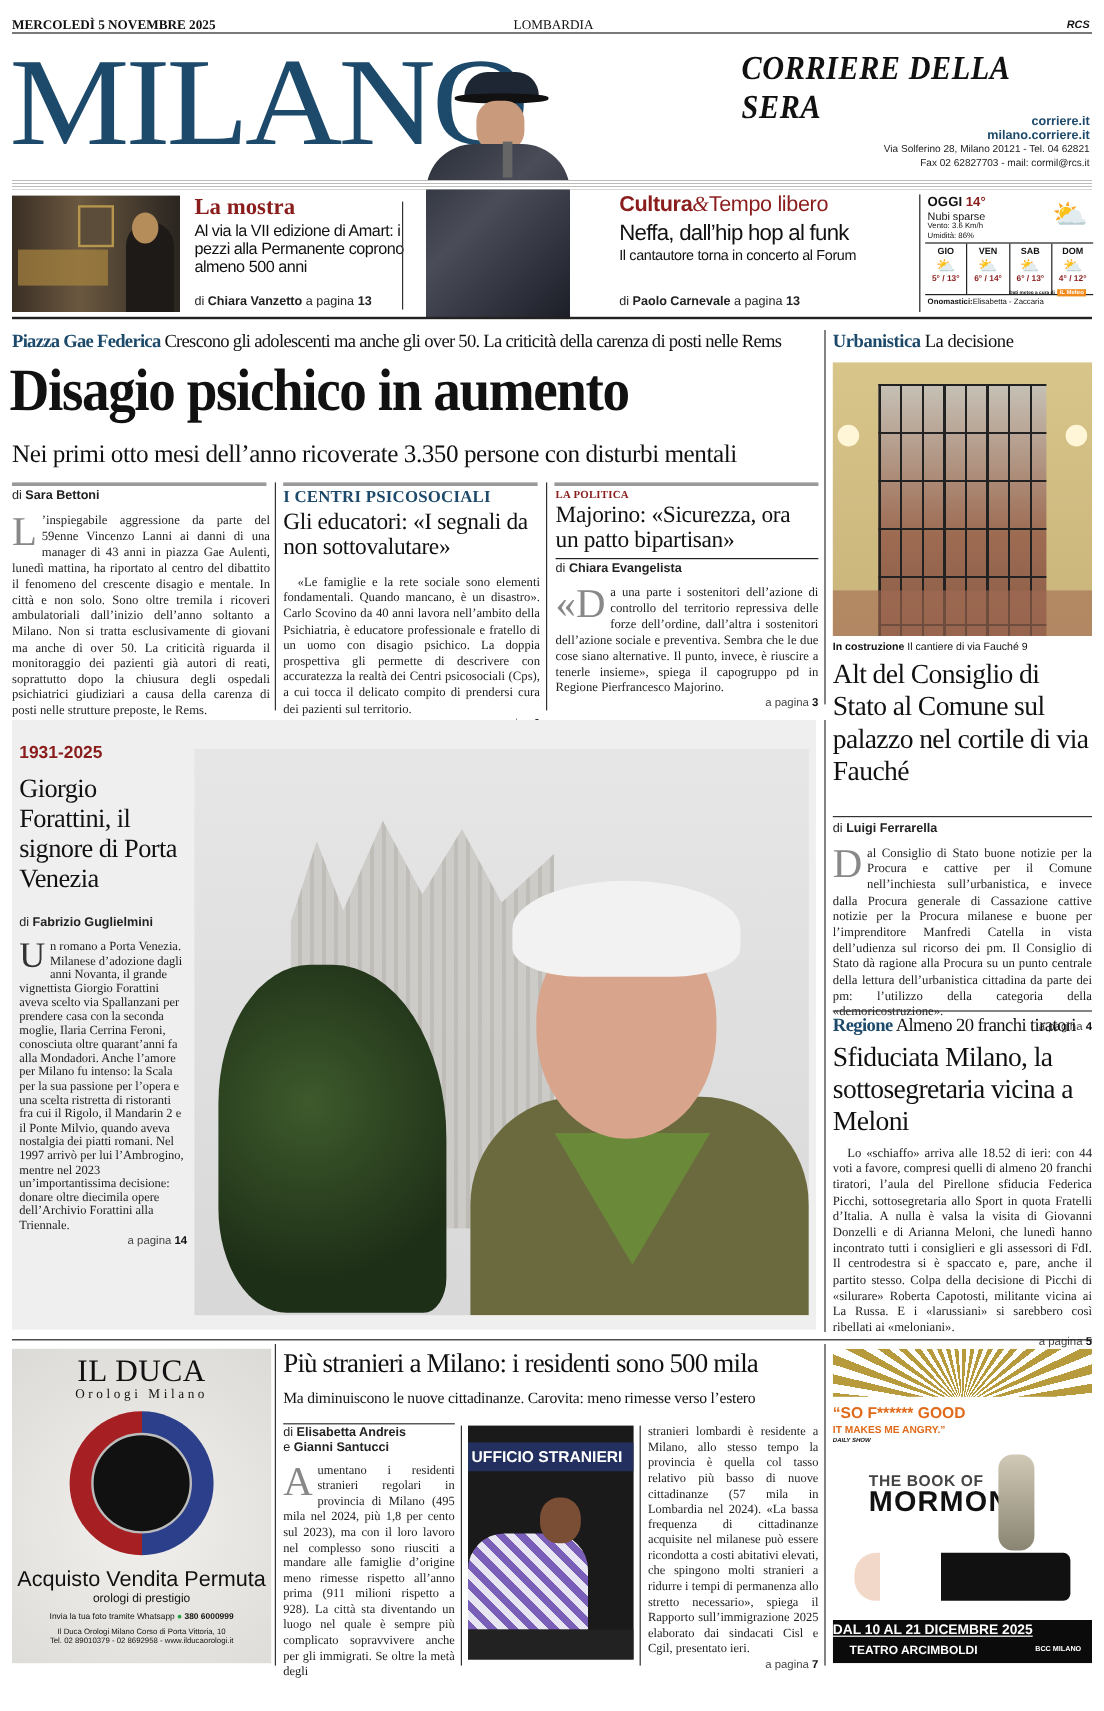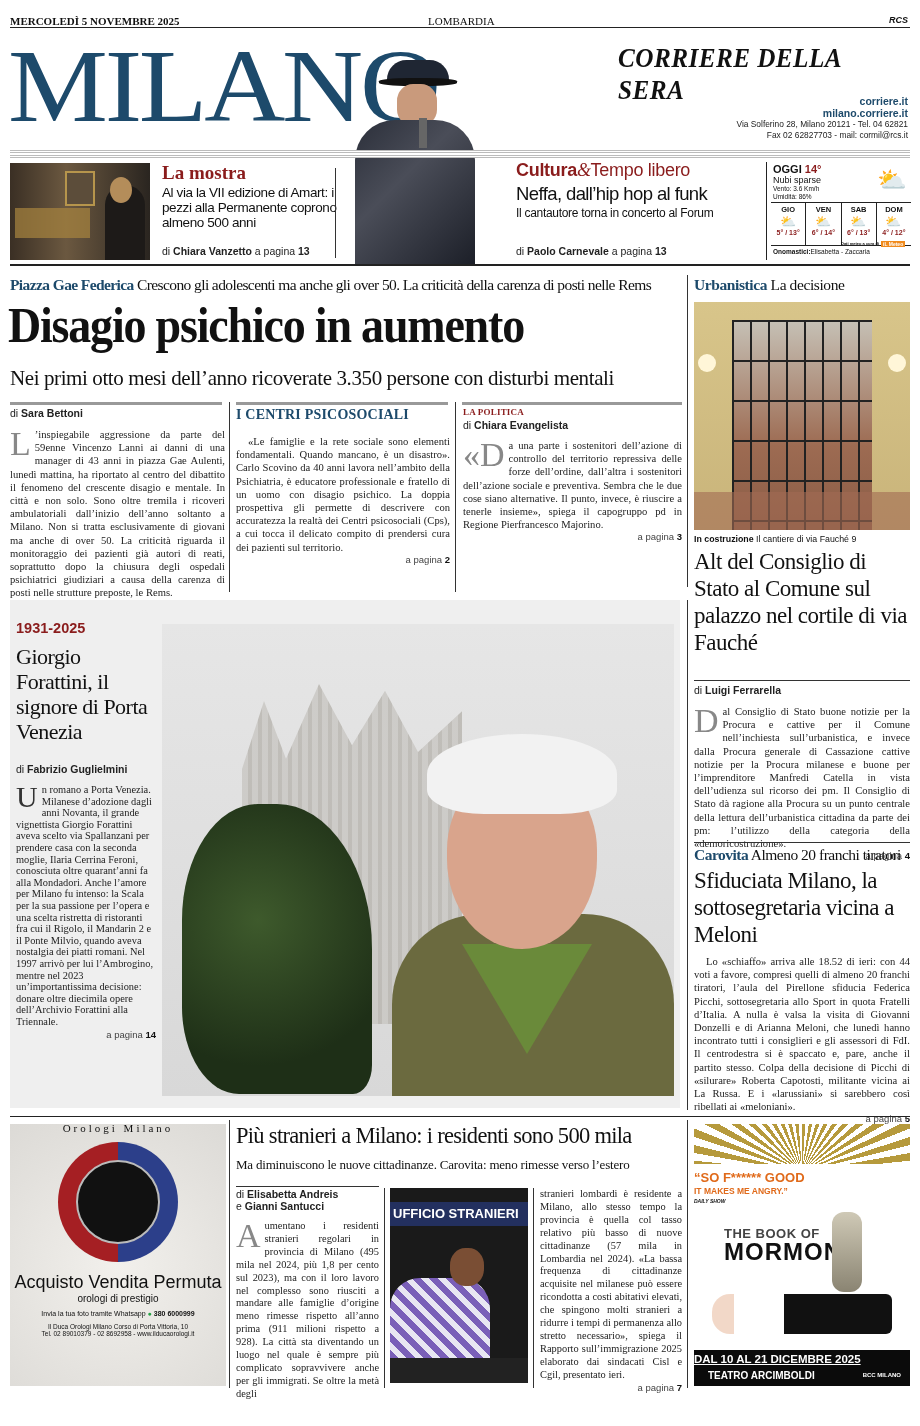--- a/index.html
+++ b/index.html
@@ -120,26 +120,28 @@
 <div class="vline" style="left:687px;top:275px;height:312px"></div>
 
 <div class="abs" style="left:10px;top:407px;width:215px">
   <div class="byline"><span>di</span> <b>Sara Bettoni</b></div>
   <div class="body-text" style="margin-top:9px"><span class="dropcap">L</span><span>’inspiegabile aggressione da parte del 59enne Vincenzo Lanni ai danni di una manager di 43 anni in piazza Gae Aulenti, lunedì mattina, ha riportato al centro del dibattito il fenomeno del crescente disagio e mentale. In città e non solo. Sono oltre tremila i ricoveri ambulatoriali dall’inizio dell’anno soltanto a Milano. Non si tratta esclusivamente di giovani ma anche di over 50. La criticità riguarda il monitoraggio dei pazienti già autori di reati, soprattutto dopo la chiusura degli ospedali psichiatrici giudiziari a causa della carenza di posti nelle strutture preposte, le Rems.</span></div>
   <div class="pageref"><span>alle pagine</span> <b>2</b> <span>e</span> <b>3</b></div>
 </div>
 
 <div class="abs" style="left:236px;top:407px;width:214px">
   <div class="kicker" style="font-size:14px">I CENTRI PSICOSOCIALI</div>
+  <div style="font-size:19.5px;line-height:21px;margin-top:2px;letter-spacing:-0.3px">Gli educatori: «I segnali da non sottovalutare»</div>
   <div class="body-text" style="margin-top:12px;text-indent:12px">«Le famiglie e la rete sociale sono elementi fondamentali. Quando mancano, è un disastro». Carlo Scovino da 40 anni lavora nell’ambito della Psichiatria, è educatore professionale e fratello di un uomo con disagio psichico. La doppia prospettiva gli permette di descrivere con accuratezza la realtà dei Centri psicosociali (Cps), a cui tocca il delicato compito di prendersi cura dei pazienti sul territorio.</div>
   <div class="pageref"><span>a pagina</span> <b>2</b></div>
 </div>
 
 <div class="abs" style="left:463px;top:407px;width:219px">
   <div class="kicker" style="font-size:9px;color:#8a1c1c">LA POLITICA</div>
+  <div style="font-size:19.5px;line-height:21px;margin-top:2px;letter-spacing:-0.3px;border-bottom:1px solid #222;padding-bottom:4px">Majorino: «Sicurezza, ora un patto bipartisan»</div>
   <div class="byline" style="margin-top:2px"><span>di</span> <b>Chiara Evangelista</b></div>
   <div class="body-text" style="margin-top:8px"><span class="dropcap">«D</span><span>a una parte i sostenitori dell’azione di controllo del territorio repressiva delle forze dell’ordine, dall’altra i sostenitori dell’azione sociale e preventiva. Sembra che le due cose siano alternative. Il punto, invece, è riuscire a tenerle insieme», spiega il capogruppo pd in Regione Pierfrancesco Majorino.</span></div>
   <div class="pageref"><span>a pagina</span> <b>3</b></div>
 </div>
 
 <div class="abs" style="left:694px;top:276px;font-size:15.5px;letter-spacing:-0.4px;white-space:nowrap">
   <b class="blue">Urbanistica</b> <span>La decisione</span>
 </div>
 <div class="photo" style="left:694px;top:302px;width:216px;height:228px;background:linear-gradient(#d8c58a,#c9b47a)">
   <div style="position:absolute;left:38px;top:18px;width:140px;height:210px;background:repeating-linear-gradient(90deg,#222 0 2px,transparent 2px 18px),repeating-linear-gradient(#222 0 2px,transparent 2px 40px),linear-gradient(#c6c1b6,#9d6b52 60%,#8a5c46)"></div>
@@ -151,21 +153,21 @@
 <div class="abs" style="left:694px;top:548px;width:216px;font-size:23px;line-height:27px;letter-spacing:-0.5px">Alt del Consiglio di Stato al Comune sul palazzo nel cortile di via Fauché</div>
 <div class="hline" style="left:694px;top:680px;width:216px"></div>
 <div class="abs" style="left:694px;top:684px;width:216px">
   <div class="byline"><span>di</span> <b>Luigi Ferrarella</b></div>
   <div class="body-text" style="margin-top:9px"><span class="dropcap">D</span><span>al Consiglio di Stato buone notizie per la Procura e cattive per il Comune nell’inchiesta sull’urbanistica, e invece dalla Procura generale di Cassazione cattive notizie per la Procura milanese e buone per l’imprenditore Manfredi Catella in vista dell’udienza sul ricorso dei pm. Il Consiglio di Stato dà ragione alla Procura su un punto centrale della lettura dell’urbanistica cittadina da parte dei pm: l’utilizzo della categoria della «demoricostruzione».</span></div>
   <div class="pageref"><span>a pagina</span> <b>4</b></div>
 </div>
 
 <div class="hline" style="left:694px;top:842px;width:216px"></div>
 <div class="abs" style="left:694px;top:846px;font-size:15.5px;letter-spacing:-0.5px;white-space:nowrap">
-  <b class="blue">Carovita</b> <span>Almeno 20 franchi tiratori</span>
+  <b class="blue">Regione</b> <span>Almeno 20 franchi tiratori</span>
 </div>
 <div class="abs" style="left:694px;top:867px;width:216px;font-size:23px;line-height:27px;letter-spacing:-0.5px">Sfiduciata Milano, la sottosegretaria vicina a Meloni</div>
 <div class="abs" style="left:694px;top:955px;width:216px">
   <div class="body-text" style="text-indent:12px">Lo «schiaffo» arriva alle 18.52 di ieri: con 44 voti a favore, compresi quelli di almeno 20 franchi tiratori, l’aula del Pirellone sfiducia Federica Picchi, sottosegretaria allo Sport in quota Fratelli d’Italia. A nulla è valsa la visita di Giovanni Donzelli e di Arianna Meloni, che lunedì hanno incontrato tutti i consiglieri e gli assessori di FdI. Il centrodestra si è spaccato e, pare, anche il partito stesso. Colpa della decisione di Picchi di «silurare» Roberta Capotosti, militante vicina ai La Russa. E i «larussiani» si sarebbero così ribellati ai «meloniani».</div>
   <div class="pageref"><span>a pagina</span> <b>5</b></div>
 </div>
 <div class="vline" style="left:687px;top:600px;height:510px"></div>
 
 <div class="abs" style="left:10px;top:600px;width:670px;height:508px;background:#efefef"></div>
 <div class="abs sans red" style="left:16px;top:620px;font-size:14.5px;font-weight:700">1931-2025</div>
@@ -180,20 +182,21 @@
   <div style="position:absolute;left:20px;top:180px;width:190px;height:290px;background:radial-gradient(circle at 40% 40%,#3e5a2c,#1e2f17 70%);border-radius:40% 50% 10% 30%"></div>
   <div style="position:absolute;left:230px;top:290px;width:282px;height:182px;background:#6b6a3f;border-radius:90px 90px 0 0"></div>
   <div style="position:absolute;left:300px;top:320px;width:130px;height:110px;background:#6a8a3a;clip-path:polygon(0 0,100% 0,50% 100%)"></div>
   <div style="position:absolute;left:285px;top:145px;width:150px;height:180px;background:#d9a48c;border-radius:45% 45% 50% 50%"></div>
   <div style="position:absolute;left:265px;top:110px;width:190px;height:80px;background:#f2f2f2;border-radius:50% 50% 30% 30%"></div>
 </div>
 
 <div class="abs" style="left:10px;top:1116px;width:900px;height:1px;background:#222"></div>
 
 <div class="abs sans" style="left:10px;top:1124px;width:216px;height:262px;background:radial-gradient(circle at 50% 55%,#f2f0ec,#dcdad6);text-align:center">
+  <div style="font-family:'Liberation Serif',serif;font-size:26px;margin-top:4px;letter-spacing:.5px">IL DUCA</div>
   <div style="font-family:'Liberation Serif',serif;font-size:11px;letter-spacing:3px;margin-top:-2px">Orologi Milano</div>
   <div style="margin:8px auto 0;width:120px;height:120px;border-radius:50%;background:conic-gradient(#2c3f8a 0 50%,#a51f23 50% 100%);display:flex;align-items:center;justify-content:center">
     <div style="width:84px;height:84px;border-radius:50%;background:#111;border:2px solid #bbb"></div>
   </div>
   <div style="font-size:18px;margin-top:10px">Acquisto Vendita Permuta</div>
   <div style="font-size:10px">orologi di prestigio</div>
   <div style="font-size:7px;margin-top:6px"><span>Invia la tua foto tramite Whatsapp</span> <span style="color:#25a244">●</span> <b>380 6000999</b></div>
   <div style="font-size:6.5px;margin-top:6px">Il Duca Orologi Milano Corso di Porta Vittoria, 10</div>
   <div style="font-size:6.5px">Tel. 02 89010379 - 02 8692958 - www.ilducaorologi.it</div>
 </div>

